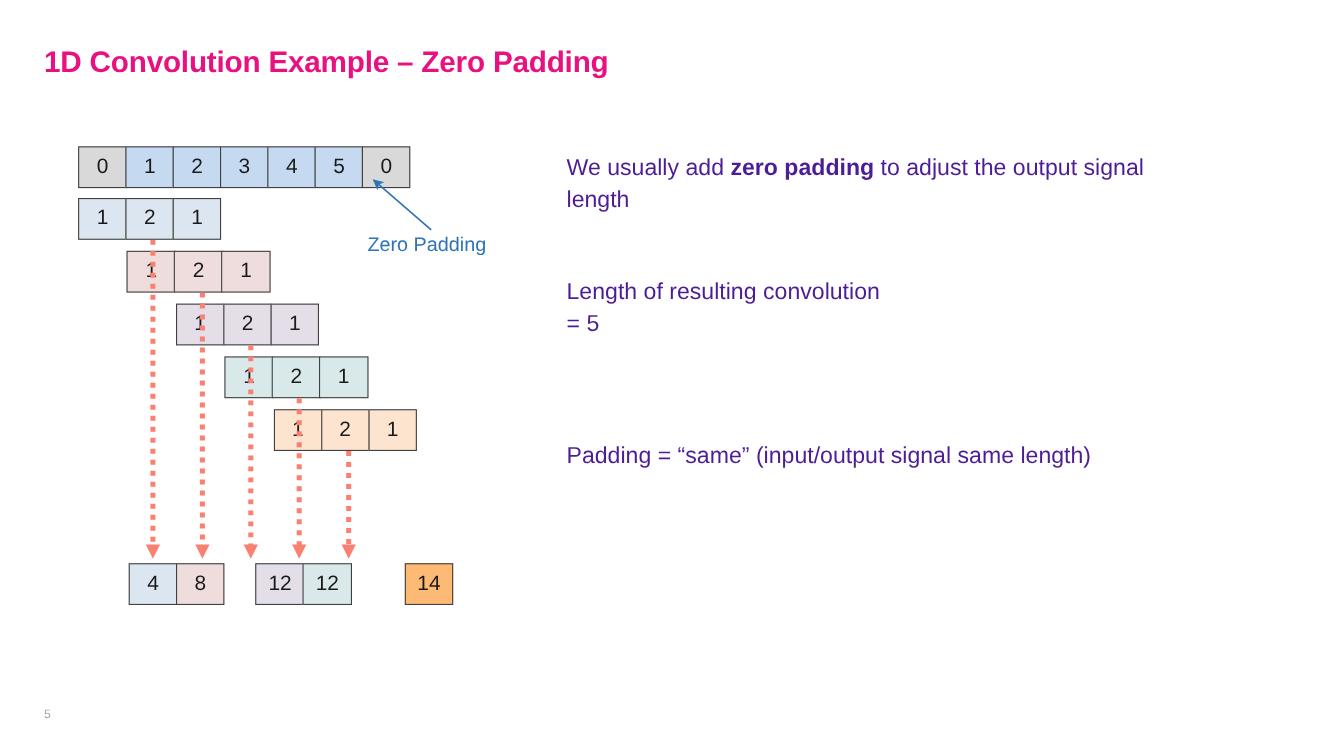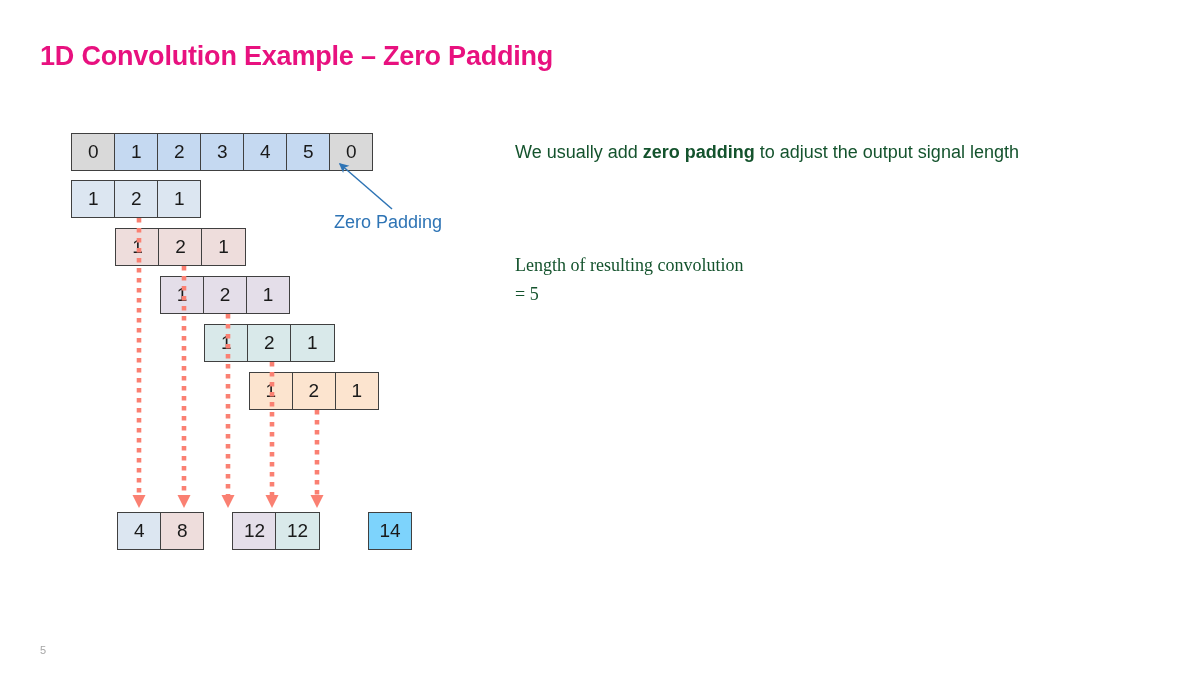--- a/index.html
+++ b/index.html
@@ -71,29 +71,29 @@
 
   
   .drop-arrow {
     position: absolute;
     width: 16px;
   }
 
   
   .body-text {
     position: absolute;
-    font-size: 18px;
-    color: #14532d;
+    font-size: 21px;
+    color: #4c1d95;
     line-height: 29px;
     font-family: "Liberation Sans", sans-serif;
   }
   .body-text b { font-weight: bold; }
 
   #para-1 { left: 515px; top: 138px; width: 580px; }
-  #para-2 { left: 515px; top: 251px; width: 520px; font-family: Liberation Serif, serif; }
+  #para-2 { left: 515px; top: 251px; width: 520px; }
   #para-3 { left: 515px; top: 400px; width: 580px; }
 
   
   #page-number {
     position: absolute;
     left: 40px;
     top: 644px;
     font-size: 11px;
     color: #A6A6A6;
   }
@@ -164,21 +164,21 @@
         <line x1="8" y1="0" x2="8" y2="86" stroke="#FA8072" stroke-width="4.6" stroke-dasharray="4.5 5.5" stroke-linecap="butt"></line>
         <path d="M1.5,85 L14.5,85 L8,98 z" fill="#FA8072"></path>
       </svg>
     </div>
 
   <div class="cell-row" id="output-row" style="left: 117px; top: 512px;">
       <div class="cell" style="width: 44.4px; height: 38px; background: rgb(220, 230, 241);">4</div>
       <div class="cell" style="width: 44.4px; height: 38px; background: rgb(238, 221, 220);">8</div>
       <div class="cell" style="width: 44.4px; height: 38px; background: rgb(228, 222, 233); margin-left: 28px;">12</div>
       <div class="cell" style="width: 44.4px; height: 38px; background: rgb(217, 233, 234);">12</div>
-      <div class="cell" style="width: 44.4px; height: 38px; background: #7dd3fc; margin-left: 48px;">14</div>
+      <div class="cell" style="width: 44.4px; height: 38px; background: #fdba74; margin-left: 48px;">14</div>
     </div>
 
   <svg id="zero-pad-arrow" viewBox="0 0 60 52">
     <defs>
       <marker id="bluehead" markerWidth="7" markerHeight="7" refX="5.5" refY="3.2" orient="auto">
         <path d="M0,0 L6.5,3.2 L0,6.4 L1.6,3.2 z" fill="#2E74B5"></path>
       </marker>
     </defs>
     <line x1="57" y1="49" x2="5" y2="4" stroke="#2E74B5" stroke-width="1.5" marker-end="url(#bluehead)"></line>
   </svg>
@@ -186,15 +186,16 @@
 
   <div class="body-text" id="para-1">
     <span>We usually add </span><b>zero padding</b><span> to adjust the output signal length</span>
   </div>
 
   <div class="body-text" id="para-2">
       <div>Length of resulting convolution</div>
       <div>= 5</div>
     </div>
 
+  <div class="body-text" id="para-3">Padding = “same” (input/output signal same length)</div>
 
   <div id="page-number">5</div>
 </div>
 
 </body></html>

